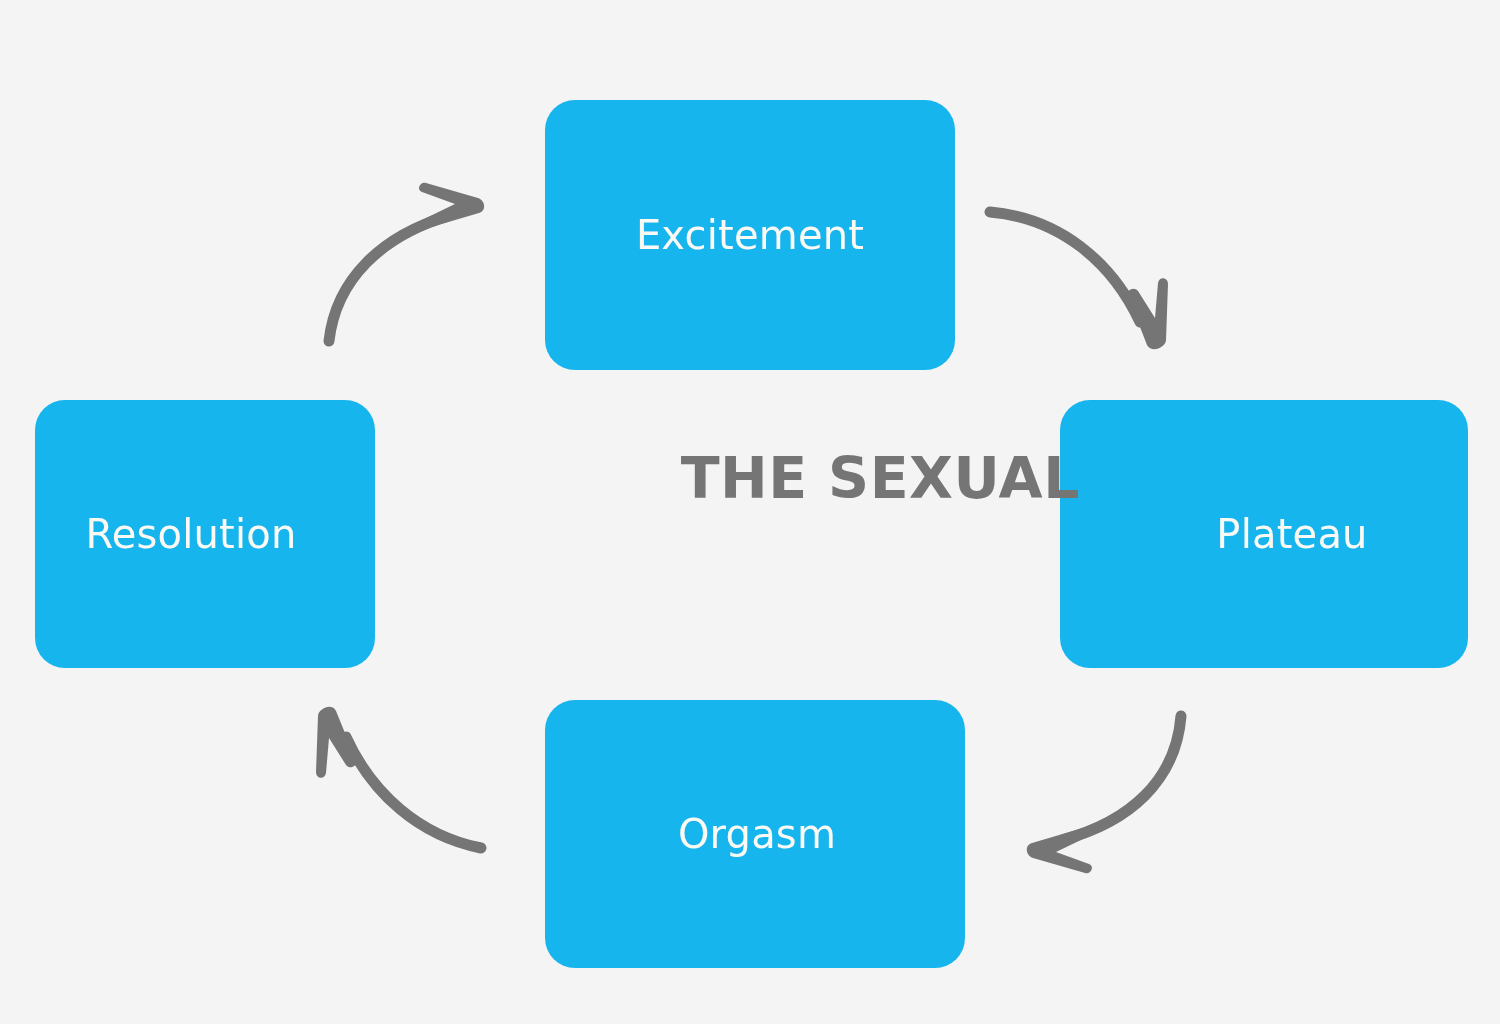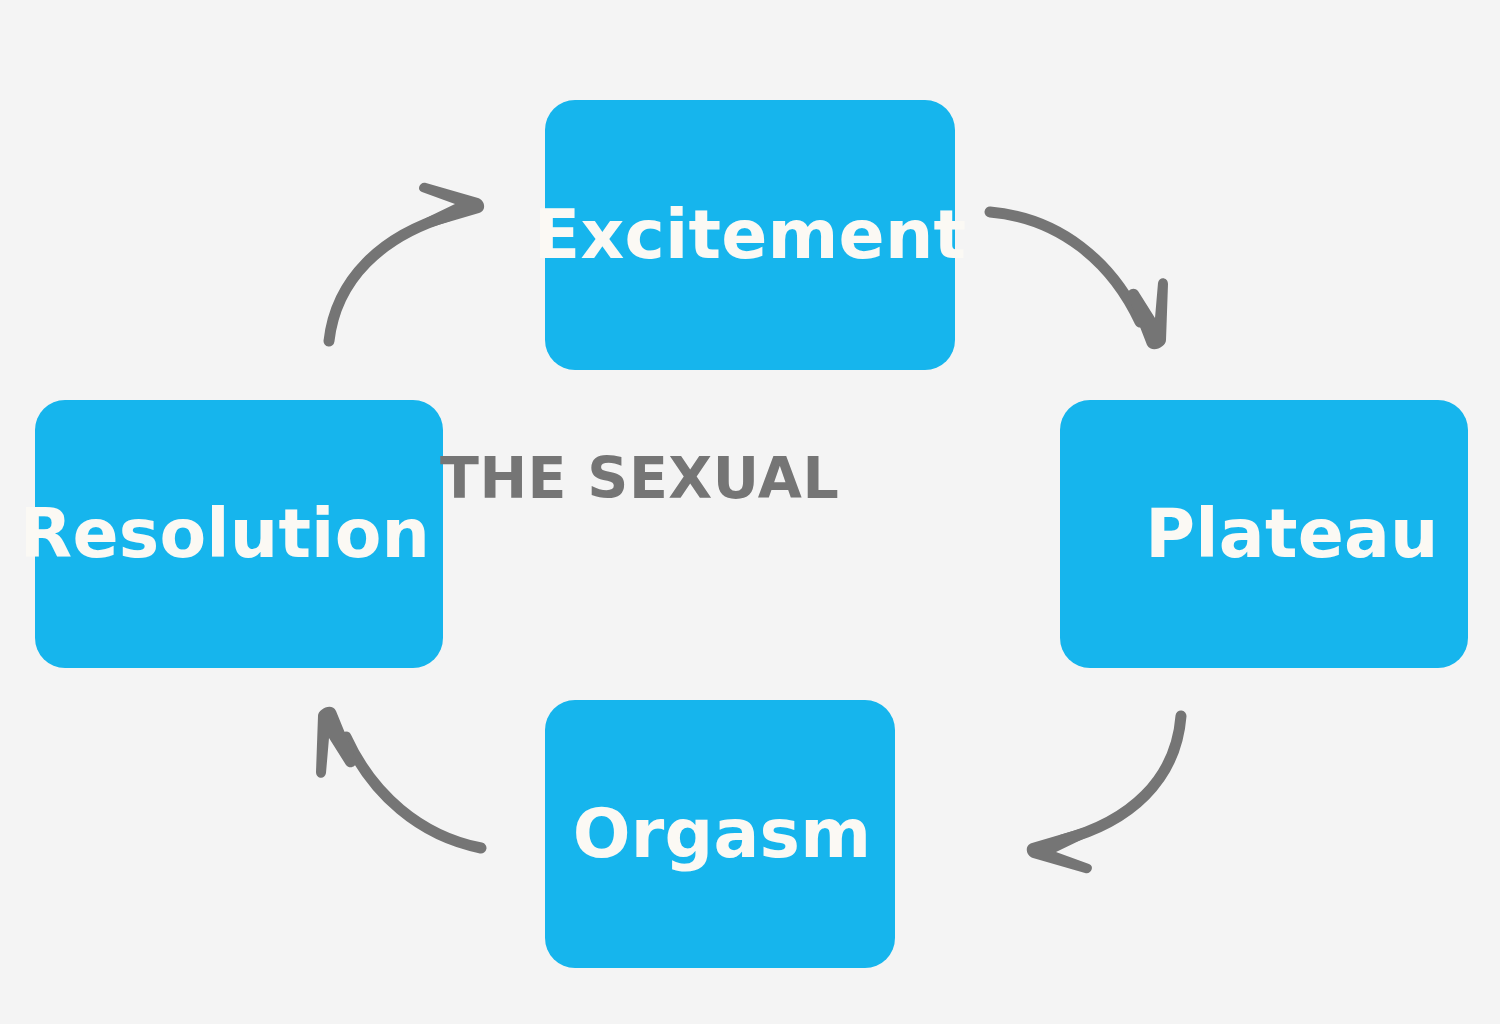--- a/index.html
+++ b/index.html
@@ -21,43 +21,43 @@
   .node {
     position: absolute;
     border-radius: 30px;
     display: flex;
     align-items: center;
     justify-content: center;
     box-sizing: border-box;
   }
   .node-label {
     font-family: "DejaVu Sans", sans-serif;
-    font-weight: 700;
-    font-size: 68px;
+    font-weight: 400;
+    font-size: 40px;
     line-height: 1;
     color: #fbf9f4;
     white-space: nowrap;
     letter-spacing: 0.2px;
   }
   
   #node-excitement { left: 545px;  top: 100px; width: 410px; height: 270px; }
   #node-plateau    { left: 1060px; top: 400px; width: 408px; height: 268px; padding-left: 28px; }
-  #node-orgasm     { left: 545px;  top: 700px; width: 350px; height: 268px; }
-  #node-resolution { left: 35px;   top: 400px; width: 408px; height: 268px; }
+  #node-orgasm     { left: 545px;  top: 700px; width: 420px; height: 268px; }
+  #node-resolution { left: 35px;   top: 400px; width: 340px; height: 268px; }
 
   #node-plateau .node-label    { transform: translateX(14px); }
   #node-resolution .node-label { transform: translateX(-14px); }
   #node-orgasm .node-label     { transform: translateX(2px); }
 
   #center-title {
     position: absolute;
     left: 440px;
     top: 435px;
     width: 640px;
-    text-align: left;
+    text-align: right;
     font-family: "DejaVu Sans", sans-serif;
     font-weight: 700;
     font-size: 57px;
     line-height: 87px;
     color: #757575;
     letter-spacing: 0.5px;
   }
   #center-title .title-line { display: block; white-space: nowrap; }
 
   #arrow-layer {

